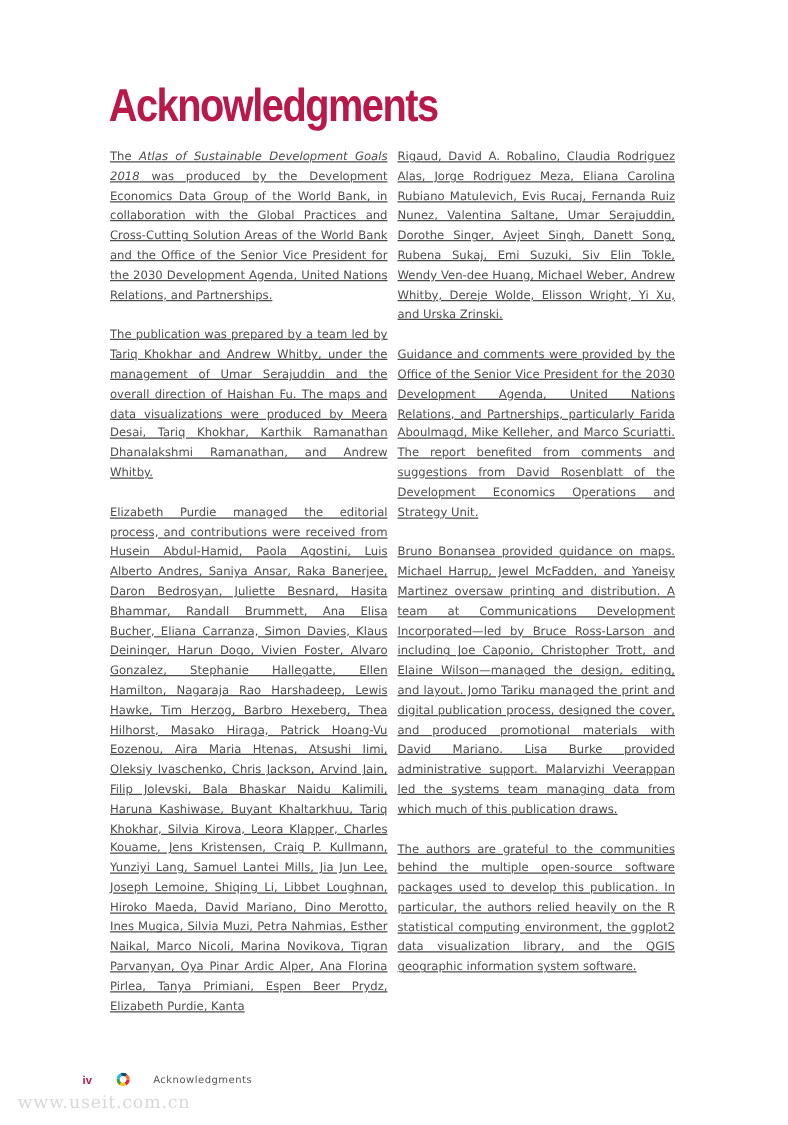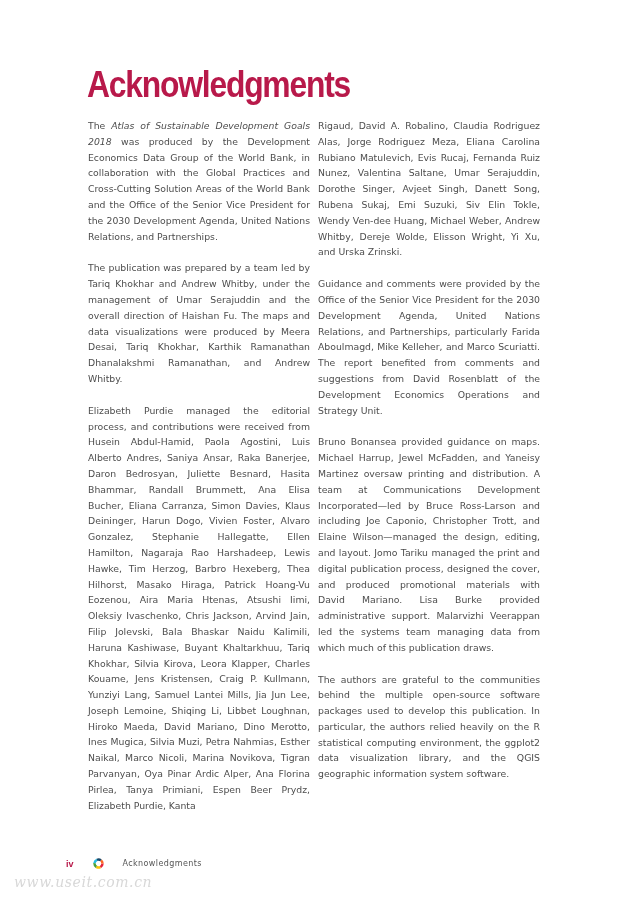--- a/index.html
+++ b/index.html
@@ -1,29 +1,29 @@
 <!DOCTYPE html>
 <html><head>
 <meta charset="utf-8">
 <style>
   html, body { margin: 0; padding: 0; background: #ffffff; }
   body { width: 630px; height: 900px; position: relative; overflow: hidden;
          font-family: "DejaVu Sans", sans-serif; color: #4d4d4d; }
   .title { position: absolute; left: 87px; top: 64px; margin: 0;
            font-family: "Liberation Sans", sans-serif; font-weight: bold;
            font-size: 37px; letter-spacing: -1.4px; color: #b8194a; transform: scaleX(0.86); transform-origin: left top; }
-  .col { position: absolute; top: 118px; width: 222px; font-size: 9.3px; line-height: 15.8px; }
+  .col { position: absolute; top: 118px; width: 222px; font-size: 9.3px; line-height: 15.8px; text-decoration: underline; }
   .col.left { left: 88px; }
   .col.right { left: 318px; }
   .col p { margin: 0 0 16px 0; text-align: justify; hyphens: manual; }
   .footer { position: absolute; left: 66px; top: 854px; display: flex; align-items: center; gap: 19px; }
   .pagenum { color: #b8194a; font-weight: bold; font-size: 9px; font-family: "Liberation Sans", sans-serif; }
   .footer-label { font-size: 8px; color: #555; letter-spacing: 0.4px; }
   .watermark { position: absolute; left: 14px; top: 874px; font-size: 14px; color: #d8d8d8;
-               font-family: "DejaVu Serif", serif; font-style: italic; letter-spacing: 0.6px; }
+               font-family: "DejaVu Serif", serif; letter-spacing: 0.6px; }
 </style>
 </head>
 <body>
 
 <h1 class="title">Acknowledgments</h1>
 
 <div class="col left">
   <p><span>The </span><em>Atlas of Sustainable Development Goals 2018</em><span> was produced by the Development Economics Data Group of the World Bank, in collaboration with the Global Practices and Cross-Cutting Solution Areas of the World Bank and the Office of the Senior Vice President for the 2030 Development Agenda, United Nations Relations, and Partnerships.</span></p>
   <p>The publication was prepared by a team led by Tariq Khokhar and Andrew Whitby, under the management of Umar Serajuddin and the overall direction of Haishan Fu. The maps and data visualizations were produced by Meera Desai, Tariq Khokhar, Karthik Ramanathan Dhanalakshmi Ramanathan, and Andrew Whitby.</p>
   <p>Elizabeth Purdie managed the editorial process, and contributions were received from Husein Abdul-Hamid, Paola Agostini, Luis Alberto Andres, Saniya Ansar, Raka Banerjee, Daron Bedrosyan, Juliette Besnard, Hasita Bhammar, Randall Brummett, Ana Elisa Bucher, Eliana Carranza, Simon Davies, Klaus Deininger, Harun Dogo, Vivien Foster, Alvaro Gonzalez, Stephanie Hallegatte, Ellen Hamilton, Nagaraja Rao Harshadeep, Lewis Hawke, Tim Herzog, Barbro Hexeberg, Thea Hilhorst, Masako Hiraga, Patrick Hoang-Vu Eozenou, Aira Maria Htenas, Atsushi Iimi, Oleksiy Ivaschenko, Chris Jackson, Arvind Jain, Filip Jolevski, Bala Bhaskar Naidu Kalimili, Haruna Kashiwase, Buyant Khaltarkhuu, Tariq Khokhar, Silvia Kirova, Leora Klapper, Charles Kouame, Jens Kristensen, Craig P. Kullmann, Yunziyi Lang, Samuel Lantei Mills, Jia Jun Lee, Joseph Lemoine, Shiqing Li, Libbet Loughnan, Hiroko Maeda, David Mariano, Dino Merotto, Ines Mugica, Silvia Muzi, Petra Nahmias, Esther Naikal, Marco Nicoli, Marina Novikova, Tigran Parvanyan, Oya Pinar Ardic Alper, Ana Florina Pirlea, Tanya Primiani, Espen Beer Prydz, Elizabeth Purdie, Kanta</p>

